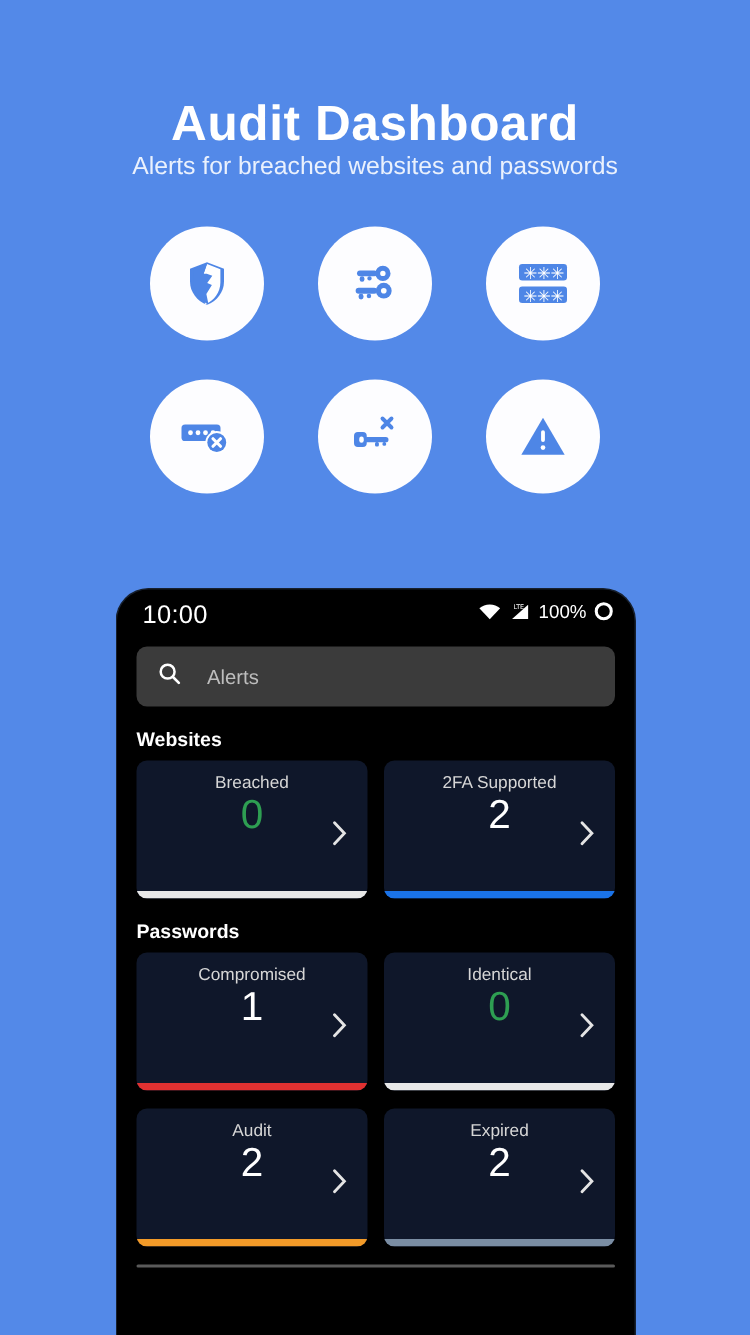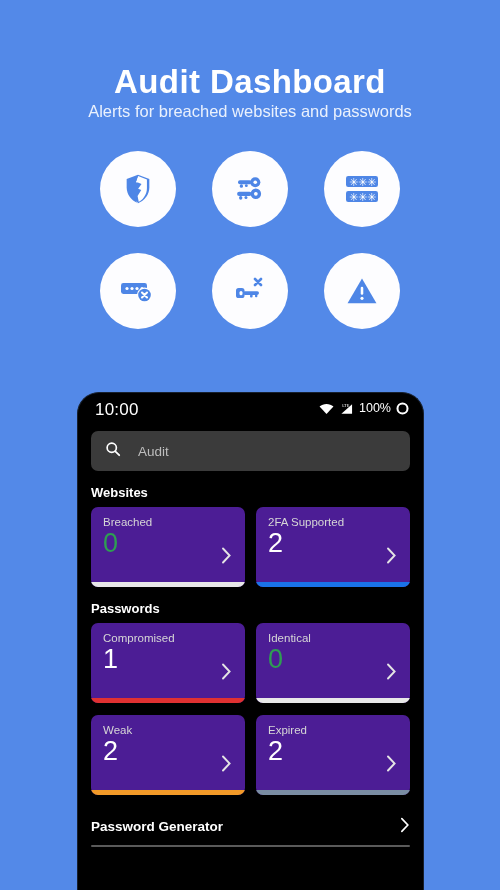--- a/index.html
+++ b/index.html
@@ -93,26 +93,27 @@
     margin:14px 0 7px 13px;
   }
   .card-row {
     display:flex;
     gap:11px;
     padding:0 13px;
     margin-bottom:12px;
   }
   .stat-card {
     flex:1;
-    height:80px;
-    background:#4c1d95;
+    height:92px;
+    background:#0f172a;
     border-radius:7px;
     position:relative;
     padding:9px 12px 0 12px;
     overflow:hidden;
+    text-align:center;
   }
   .stat-label { font-size:11.5px; color:#d6d6d6; }
   .stat-value {
     font-size:27px;
     color:#ffffff;
     font-weight:400;
     line-height:1.1;
     margin-top:1px;
   }
   .stat-value.green { color:#2e9e52; }
@@ -257,21 +258,21 @@
     </div>
   </div>
 
   <div class="search-bar">
     <span>
       <svg width="16" height="16" viewBox="0 0 18 18">
         <circle cx="7.6" cy="7.6" r="5.2" fill="none" stroke="#ffffff" stroke-width="1.9"></circle>
         <path d="M11.6 11.6l4.4 4.4" stroke="#ffffff" stroke-width="2" stroke-linecap="round"></path>
       </svg>
     </span>
-    <span class="search-placeholder">Audit</span>
+    <span class="search-placeholder">Alerts</span>
   </div>
 
   <div class="section-title">Websites</div>
   <div class="card-row">
 
     <div class="stat-card">
       <div class="stat-label">Breached</div>
       <div class="stat-value green">0</div>
       <span class="stat-chevron">
         <svg width="11" height="17" viewBox="0 0 11 17">
@@ -317,21 +318,21 @@
           </svg>
       </span>
       <div class="stat-bar" style="background:#e8e8e8"></div>
     </div>
 
   </div>
 
   <div class="card-row">
 
     <div class="stat-card">
-      <div class="stat-label">Weak</div>
+      <div class="stat-label">Audit</div>
       <div class="stat-value">2</div>
       <span class="stat-chevron">
         <svg width="11" height="17" viewBox="0 0 11 17">
             <path d="M2 1.5L8.6 8.5 2 15.5" fill="none" stroke="#e4e4e4" stroke-width="1.9" stroke-linecap="round"></path>
           </svg>
       </span>
       <div class="stat-bar" style="background:#f29a28"></div>
     </div>
 
     <div class="stat-card">
@@ -341,24 +342,16 @@
         <svg width="11" height="17" viewBox="0 0 11 17">
             <path d="M2 1.5L8.6 8.5 2 15.5" fill="none" stroke="#e4e4e4" stroke-width="1.9" stroke-linecap="round"></path>
           </svg>
       </span>
       <div class="stat-bar" style="background:#7a8da3"></div>
     </div>
 
   </div>
 
   <div class="list-row">
-    <div class="list-item">
-      <span>Password Generator</span>
-      <span>
-        <svg width="10" height="16" viewBox="0 0 11 17">
-            <path d="M2 1.5L8.6 8.5 2 15.5" fill="none" stroke="#ffffff" stroke-width="1.8" stroke-linecap="round"></path>
-          </svg>
-      </span>
-    </div>
     <div class="divider"></div>
   </div>
 
 </div>
 
 </body></html>

